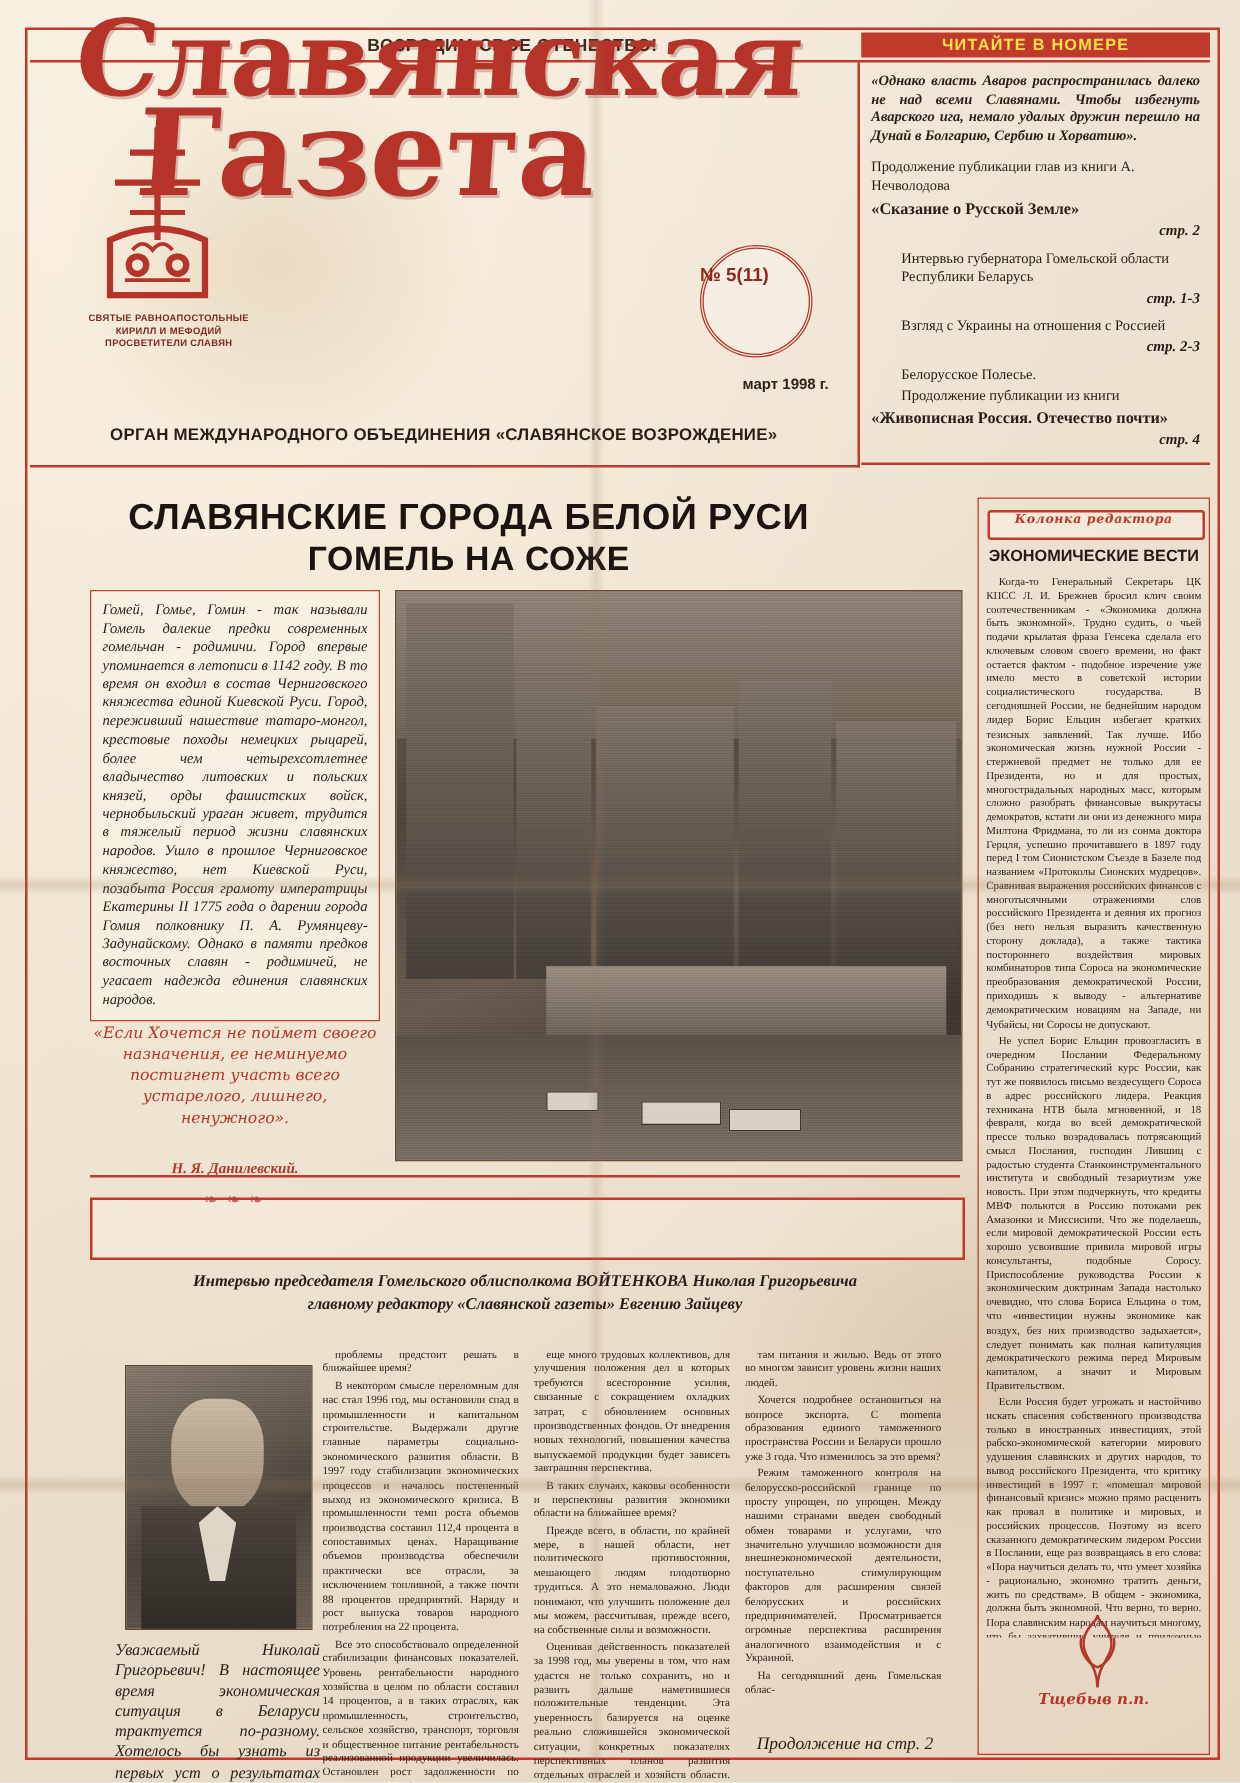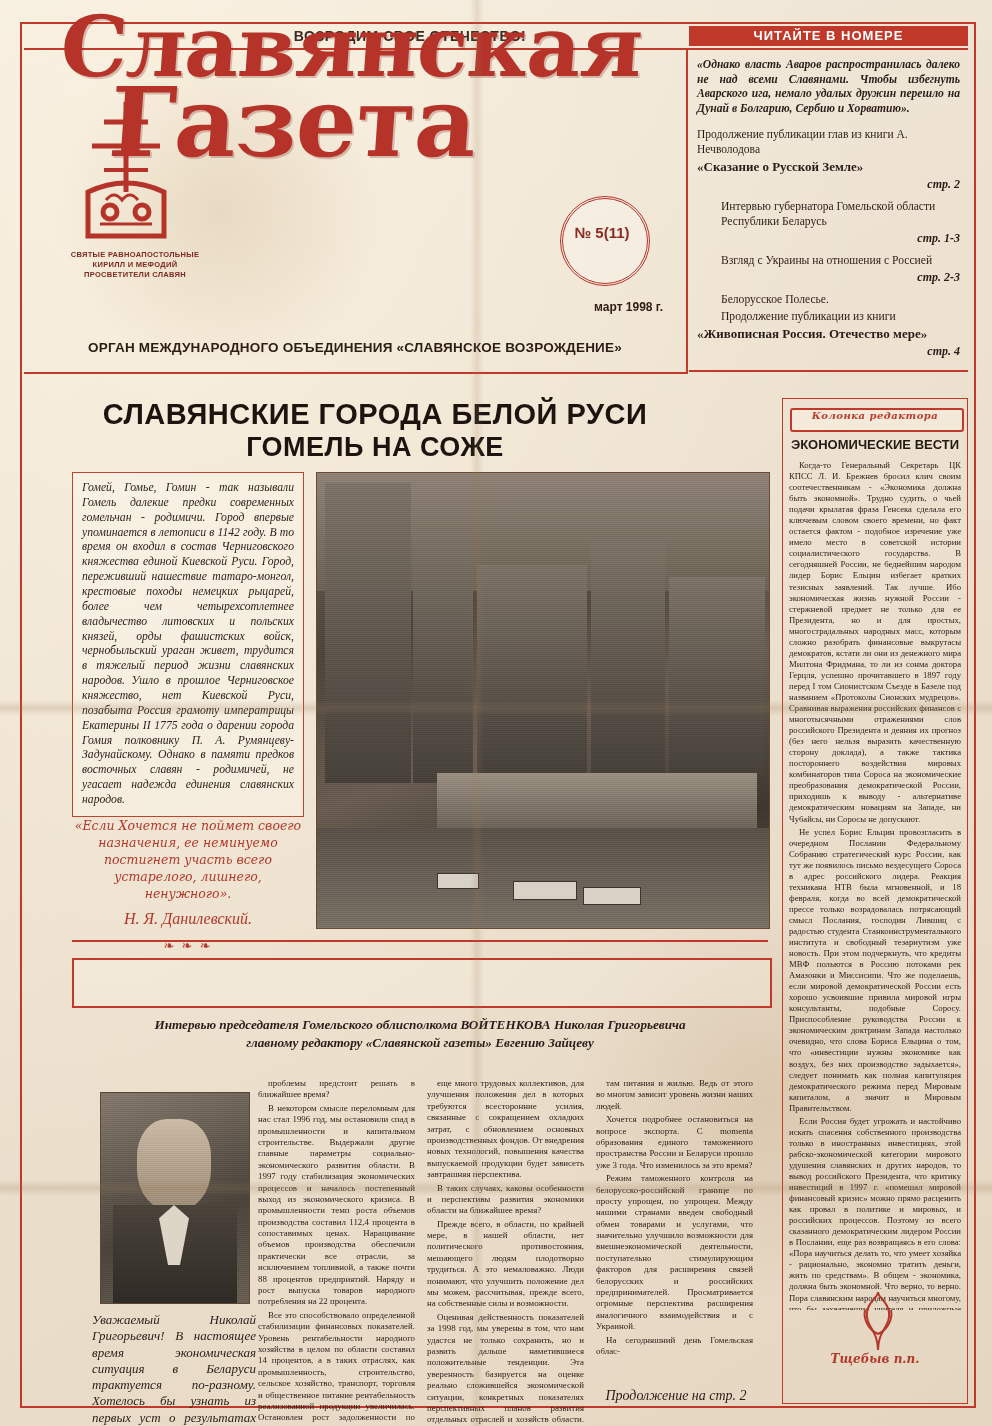--- a/index.html
+++ b/index.html
@@ -39,21 +39,21 @@
   }
   .slogan{
     position:absolute;left:200px;top:28px;width:420px;
     text-align:center;
     font-family:"Liberation Sans", sans-serif;
     font-weight:bold;font-size:14px;letter-spacing:0.5px;
     color:#3a2a22;
   }
   .read-head{
     position:absolute;left:689px;top:26px;width:279px;height:20px;
-    background:#c0392b;color:#ffffff;
+    background:#c0392b;color:#fde047;
     font-family:"Liberation Sans", sans-serif;
     font-weight:bold;font-size:13px;letter-spacing:1px;
     text-align:center;line-height:20px;
   }
   .mast-left{
     position:absolute;left:24px;top:50px;width:662px;height:322px;
     border-right:2px solid #c0392b;border-bottom:2px solid #c0392b;
     overflow:hidden;
   }
   .logo-title{
@@ -79,21 +79,21 @@
     font-family:"Liberation Sans", sans-serif;
     font-size:7.5px;font-weight:bold;line-height:1.35;
     color:#7c2a22;letter-spacing:0.3px;
   }
   .issue-badge{
     position:absolute;left:560px;top:196px;width:84px;height:84px;
     border:3px double #b6332a;border-radius:50%;
     background:rgba(255,255,255,0.25);
   }
   .issue-num{
-    position:absolute;left:560px;top:224px;width:84px;text-align:center;
+    position:absolute;left:560px;top:212px;width:84px;
     font-family:"Liberation Sans", sans-serif;font-weight:bold;font-size:15px;color:#8d2a20;
   }
   .issue-date{
     position:absolute;left:545px;top:300px;width:118px;text-align:right;
     font-family:"Liberation Sans", sans-serif;font-size:12px;font-weight:bold;color:#2f2119;
   }
   .org-line{
     position:absolute;left:24px;top:340px;width:662px;text-align:center;
     font-family:"Liberation Sans", sans-serif;
     font-weight:bold;font-size:13.5px;letter-spacing:0.2px;color:#2b1e17;
@@ -136,21 +136,21 @@
   }
   .danil{
     position:absolute;left:72px;top:818px;width:232px;
     text-align:center;
   }
   .danil .q{
     font-family:"DejaVu Serif", serif;
     font-style:italic;font-size:12.5px;line-height:1.35;color:#b3372b;
   }
   .danil .a{
-    margin-top:8px;font-style:italic;font-weight:normal;font-size:16px;color:#b3372b;
+    margin-top:25px;font-style:italic;font-weight:bold;font-size:12px;color:#b3372b;
   }
   .danil .orn{
     margin-top:10px;color:#b3372b;font-size:13px;letter-spacing:2px;
   }
   
   .photo{
     position:absolute;left:316px;top:472px;width:452px;height:455px;
     border:1px solid #6b4a33;
     background:
       linear-gradient(160deg,#6e6257 0%,#4e453c 30%,#6a5d51 55%,#3e3830 80%,#574d42 100%);
@@ -306,21 +306,21 @@
     <div class="quote">«Однако власть Аваров распространилась далеко не над всеми Славянами. Чтобы избегнуть Аварского ига, немало удалых дружин перешло на Дунай в Болгарию, Сербию и Хорватию».</div>
     <div class="lead">Продолжение публикации глав из книги А. Нечволодова</div>
     <div class="bold-title">«Сказание о Русской Земле»</div>
     <div class="pg">стр. 2</div>
     <div class="item">Интервью губернатора Гомельской области Республики Беларусь</div>
     <div class="pg">стр. 1-3</div>
     <div class="item">Взгляд с Украины на отношения с Россией</div>
     <div class="pg">стр. 2-3</div>
     <div class="item">Белорусское Полесье.</div>
     <div class="item" style="margin-top:1px">Продолжение публикации из книги</div>
-    <div class="bold-title">«Живописная Россия. Отечество мере»</div>
+    <div class="bold-title">«Живописная Россия. Отечество почти»</div>
     <div class="pg">стр. 4</div>
   </div>
 
   <div class="mainhead">
     <div class="h1">СЛАВЯНСКИЕ ГОРОДА БЕЛОЙ РУСИ</div>
     <div class="h2">ГОМЕЛЬ НА СОЖЕ</div>
   </div>
 
   <div class="lead-box">Гомей, Гомье, Гомин - так называли Гомель далекие предки современных гомельчан - родимичи. Город впервые упоминается в летописи в 1142 году. В то время он входил в состав Черниговского княжества единой Киевской Руси. Город, переживший нашествие татаро-монгол, крестовые походы немецких рыцарей, более чем четырехсотлетнее владычество литовских и польских князей, орды фашистских войск, чернобыльский ураган живет, трудится в тяжелый период жизни славянских народов. Ушло в прошлое Черниговское княжество, нет Киевской Руси, позабыта Россия грамоту императрицы Екатерины II 1775 года о дарении города Гомия полковнику П. А. Румянцеву-Задунайскому. Однако в памяти предков восточных славян - родимичей, не угасает надежда единения славянских народов.</div>
 

